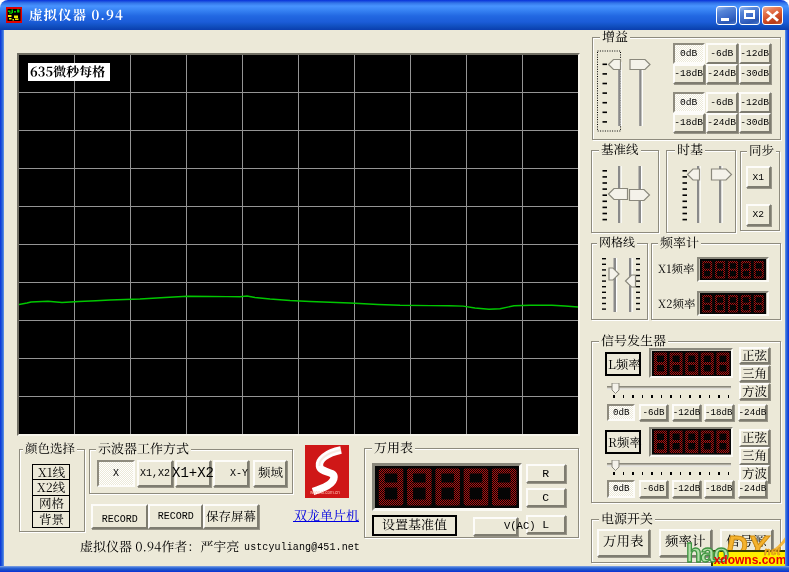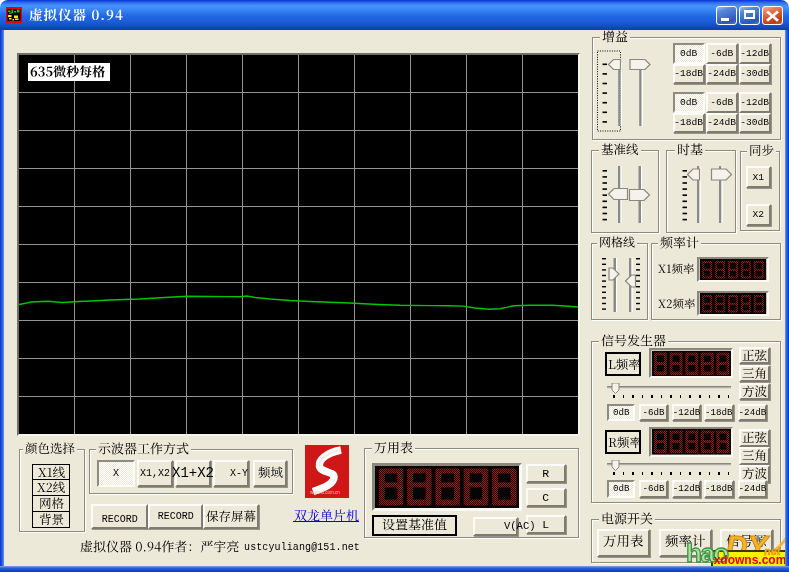--- a/index.html
+++ b/index.html
@@ -528,21 +528,21 @@
 <div class="mono abs" style="left:525.7px;top:514.8px;width:40px;height:19px;font-size:11.5px">L</div>
 <div class="bb" style="left:371.7px;top:514.8px;width:85.5px;height:21px"></div>
 <svg style="position:absolute;left:382.0px;top:517.5px;overflow:visible" width="65" height="15">
     <path transform="translate(0,11.4)" fill="#000" d="M1.4 -10.8 1.3 -10.7C1.9 -10.1 2.8 -9.1 3.1 -8.3C4 -7.8 4.5 -9.7 1.4 -10.8ZM3 -6.9C3.3 -7 3.5 -7 3.5 -7.1L2.7 -7.9L2.2 -7.4H0.5L0.7 -7H2.2V-1.3C2.2 -1.1 2.2 -1 1.7 -0.8L2.3 0.3C2.4 0.2 2.6 0.1 2.7 -0.1C3.7 -1.1 4.7 -2.1 5.2 -2.6L5.1 -2.7C4.4 -2.2 3.6 -1.8 3 -1.4ZM5.9 -10.2V-9C5.9 -7.7 5.6 -6.4 3.9 -5.3L4 -5.2C6.4 -6.2 6.7 -7.8 6.7 -9V-9.7H9.3V-6.6C9.3 -6.1 9.5 -5.9 10.2 -5.9H10.9C12.2 -5.9 12.5 -6 12.5 -6.4C12.5 -6.6 12.4 -6.6 12.1 -6.7L12.1 -6.7H12C11.9 -6.7 11.8 -6.7 11.7 -6.7C11.7 -6.7 11.6 -6.7 11.6 -6.7C11.5 -6.7 11.2 -6.7 11 -6.7H10.4C10.2 -6.7 10.2 -6.7 10.2 -6.9V-9.5C10.4 -9.6 10.6 -9.6 10.6 -9.7L9.7 -10.5L9.2 -10H6.9L5.9 -10.5ZM7.5 -1.3C6.4 -0.4 5 0.3 3.3 0.8L3.4 1C5.3 0.6 6.8 -0.1 8 -0.9C9 -0 10.3 0.6 11.9 1C12 0.5 12.3 0.3 12.7 0.2L12.7 0.1C11.1 -0.2 9.7 -0.7 8.6 -1.4C9.7 -2.3 10.5 -3.4 11 -4.6C11.3 -4.7 11.5 -4.7 11.6 -4.8L10.6 -5.7L10.1 -5.1H4.6L4.8 -4.8H5.5C6 -3.3 6.6 -2.2 7.5 -1.3ZM8 -1.8C7 -2.5 6.3 -3.5 5.8 -4.8H10.1C9.6 -3.6 8.9 -2.6 8 -1.8Z M15.8 -7.5V-7.9H23.4V-7.4H23.5C23.7 -7.4 23.9 -7.4 24.1 -7.5L23.5 -6.9H19.7L19.8 -7.2C20.1 -7.2 20.3 -7.3 20.3 -7.5L18.9 -7.7L18.8 -6.9H13.8L13.9 -6.5H18.7L18.6 -5.5H16.9L15.9 -6V0.1H13.6L13.7 0.5H25.2C25.4 0.5 25.5 0.5 25.5 0.3C25.1 -0.1 24.3 -0.6 24.3 -0.6L23.7 0.1H23.3V-5C23.7 -5.1 23.8 -5.1 23.9 -5.3L22.8 -6.1L22.3 -5.5H19.2L19.6 -6.5H25C25.2 -6.5 25.3 -6.6 25.3 -6.7C24.9 -7.1 24.4 -7.5 24.2 -7.6L24.2 -7.6V-9.7C24.5 -9.7 24.7 -9.8 24.8 -9.9L23.8 -10.7L23.3 -10.2H15.9L15 -10.6V-7.3H15.1C15.4 -7.3 15.8 -7.5 15.8 -7.5ZM16.7 0.1V-1H22.5V0.1ZM16.7 -1.4V-2.3H22.5V-1.4ZM16.7 -2.7V-3.7H22.5V-2.7ZM16.7 -4.1V-5.1H22.5V-4.1ZM20.6 -9.8V-8.3H18.6V-9.8ZM21.4 -9.8H23.4V-8.3H21.4ZM17.8 -9.8V-8.3H15.8V-9.8Z M34.5 -10.9V-9.3H30.5V-10.4C30.8 -10.4 30.9 -10.6 31 -10.8L29.6 -10.9V-9.3H27.1L27.2 -9H29.6V-4.5H26.5L26.7 -4.1H29.8C29.1 -3 27.9 -1.9 26.5 -1.1L26.6 -0.9C28.5 -1.6 30 -2.7 30.9 -4.1H34.3C35.1 -2.8 36.5 -1.6 38 -1.1C38.1 -1.4 38.3 -1.7 38.6 -1.9L38.7 -2C37.3 -2.3 35.6 -3.1 34.7 -4.1H38.1C38.3 -4.1 38.4 -4.2 38.5 -4.4C38 -4.8 37.3 -5.3 37.3 -5.3L36.7 -4.5H35.4V-9H37.7C37.8 -9 37.9 -9 38 -9.2C37.6 -9.6 36.9 -10.1 36.9 -10.1L36.3 -9.3H35.4V-10.4C35.7 -10.4 35.8 -10.6 35.8 -10.8ZM30.5 -9H34.5V-7.8H30.5ZM32 -3.5V-1.9H29.2L29.3 -1.5H32V0.3H27.1L27.3 0.7H37.6C37.7 0.7 37.9 0.6 37.9 0.5C37.5 0.1 36.7 -0.5 36.7 -0.5L36.1 0.3H32.9V-1.5H35.5C35.6 -1.5 35.8 -1.6 35.8 -1.8C35.4 -2.1 34.8 -2.6 34.8 -2.6L34.2 -1.9H32.9V-3.1C33.2 -3.1 33.3 -3.2 33.3 -3.4ZM30.5 -4.5V-5.8H34.5V-4.5ZM30.5 -7.4H34.5V-6.2H30.5Z M46.9 -11 46.8 -10.9C47.2 -10.4 47.7 -9.5 47.7 -8.8C48.5 -8 49.4 -9.9 46.9 -11ZM40 -10.3 39.9 -10.2C40.5 -9.7 41.2 -8.8 41.3 -8.1C42.3 -7.5 43 -9.5 40 -10.3ZM40.3 -2.8C40.2 -2.8 39.8 -2.8 39.8 -2.8V-2.5C40 -2.5 40.2 -2.5 40.4 -2.3C40.7 -2.2 40.8 -1.2 40.6 0.1C40.6 0.5 40.8 0.7 41 0.7C41.4 0.7 41.7 0.4 41.7 -0.1C41.7 -1.2 41.4 -1.7 41.4 -2.3C41.4 -2.6 41.4 -3.1 41.6 -3.5C41.8 -4.2 42.9 -7.6 43.4 -9.4L43.2 -9.5C40.9 -3.6 40.9 -3.6 40.7 -3.1C40.5 -2.8 40.5 -2.8 40.3 -2.8ZM50.2 -9.2 49.6 -8.4H45.2L45.1 -8.4C45.4 -9.1 45.6 -9.7 45.8 -10.2C46.1 -10.2 46.2 -10.3 46.3 -10.5L44.9 -10.9C44.5 -9 43.6 -6.2 42.4 -4.4L42.5 -4.3C43.2 -5 43.7 -5.7 44.2 -6.6V1H44.3C44.7 1 45 0.8 45 0.7V0.1H51.2C51.4 0.1 51.6 -0 51.6 -0.2C51.2 -0.6 50.5 -1.1 50.5 -1.1L49.9 -0.3H48.1V-2.7H50.7C50.9 -2.7 51 -2.8 51 -2.9C50.6 -3.3 49.9 -3.9 49.9 -3.9L49.3 -3.1H48.1V-5.3H50.7C50.9 -5.3 51 -5.4 51 -5.5C50.6 -5.9 49.9 -6.5 49.9 -6.5L49.3 -5.7H48.1V-8H51C51.2 -8 51.3 -8.1 51.4 -8.2C50.9 -8.6 50.2 -9.2 50.2 -9.2ZM45 -0.3V-2.7H47.3V-0.3ZM45 -3.1V-5.3H47.3V-3.1ZM45 -5.7V-8H47.3V-5.7Z M55.4 -7.2 54.9 -7.4C55.3 -8.3 55.8 -9.2 56.1 -10.2C56.4 -10.2 56.5 -10.3 56.6 -10.5L55.2 -10.9C54.6 -8.4 53.4 -5.9 52.4 -4.3L52.5 -4.2C53.1 -4.7 53.6 -5.4 54.1 -6.1V1H54.3C54.6 1 54.9 0.8 55 0.7V-7C55.2 -7 55.3 -7.1 55.4 -7.2ZM63.2 -10 62.5 -9.2H60.3L60.4 -10.4C60.7 -10.5 60.8 -10.6 60.8 -10.8L59.5 -10.9L59.5 -9.2H56.1L56.2 -8.8H59.5L59.4 -7.4H58.1L57.1 -7.8V0.1H55.5L55.6 0.5H64.3C64.5 0.5 64.6 0.4 64.7 0.3C64.3 -0.1 63.6 -0.6 63.6 -0.6L63.1 0.1H62.9V-6.9C63.2 -7 63.4 -7 63.5 -7.1L62.4 -8L61.9 -7.4H60.1L60.3 -8.8H64C64.1 -8.8 64.3 -8.9 64.3 -9C63.9 -9.4 63.2 -10 63.2 -10ZM57.9 0.1V-1.6H62.1V0.1ZM57.9 -2V-3.4H62.1V-2ZM57.9 -3.8V-5.2H62.1V-3.8ZM57.9 -5.6V-7H62.1V-5.6Z"></path>
   </svg>
 <div class="b" style="left:472.5px;top:516.5px;width:45.5px;height:19.5px"></div>
 <div class="mono abs" style="left:497px;top:516.5px;width:45.5px;height:19.5px;font-size:10.5px">V(AC)</div>
 <svg style="position:absolute;left:80px;top:539.5px;overflow:visible" width="159" height="15">
     <path transform="translate(0,11.4)" fill="#000" d="M3.4 -3.3 3.2 -3.2C3.6 -2.5 4.1 -1.5 4.1 -0.7C4.8 0 5.7 -1.7 3.4 -3.3ZM10.4 -3.4C9.9 -2.4 9.4 -1.3 9 -0.6L9.2 -0.4C9.8 -1 10.5 -1.9 11.1 -2.7C11.3 -2.7 11.5 -2.8 11.6 -2.9ZM2 0.3 2.2 0.7H12.1C12.3 0.7 12.5 0.7 12.5 0.5C12 0.1 11.3 -0.4 11.3 -0.4L10.7 0.3H8.6V-3.4C8.9 -3.5 9 -3.6 9 -3.7L7.8 -3.9V0.3H6.3V-3.4C6.6 -3.5 6.7 -3.6 6.7 -3.7L5.5 -3.9V0.3ZM1.8 -8.2V-5.4C1.8 -3.4 1.7 -1.1 0.5 0.7L0.7 0.8C2.5 -0.9 2.7 -3.5 2.7 -5.5V-7.8H10.9C10.7 -7.4 10.5 -6.9 10.3 -6.6L10.5 -6.5C10.9 -6.8 11.5 -7.3 11.9 -7.7C12.1 -7.7 12.3 -7.7 12.4 -7.8L11.4 -8.7L10.9 -8.2H6.8V-9.2H10.8C11 -9.2 11.1 -9.2 11.1 -9.4C10.7 -9.8 10 -10.3 10 -10.3L9.3 -9.6H6.8V-10.4C7.1 -10.5 7.2 -10.6 7.2 -10.8L5.9 -10.9V-8.2H2.8L1.8 -8.6ZM3 -6 3.1 -5.7 5.6 -5.9V-5.1C5.6 -4.5 5.8 -4.3 6.9 -4.3H8.6C10.9 -4.3 11.4 -4.4 11.4 -4.8C11.4 -5 11.3 -5.1 11 -5.1L10.9 -6.1H10.8C10.7 -5.7 10.5 -5.3 10.4 -5.2C10.4 -5.1 10.3 -5.1 10.1 -5C9.9 -5 9.3 -5 8.6 -5H7C6.4 -5 6.4 -5.1 6.4 -5.3V-6L9.8 -6.4C10 -6.4 10.1 -6.5 10.1 -6.6C9.7 -6.9 9 -7.4 9 -7.4L8.4 -6.6L6.4 -6.4V-7.2C6.6 -7.2 6.7 -7.4 6.8 -7.5L5.6 -7.6V-6.3Z M20 -10.4 19.9 -10.3C20.4 -9.3 21 -7.9 21.1 -6.8C22.1 -5.9 22.8 -8.1 20 -10.4ZM19.5 -9.2 18.2 -9.4V-2.3C18.2 -2.1 18.1 -2 17.8 -1.8L18.4 -0.7C18.5 -0.8 18.7 -0.9 18.7 -1.1C20.1 -2.2 21.3 -3.3 22 -3.8L21.9 -4C20.8 -3.4 19.8 -2.7 19 -2.3V-8.9C19.3 -8.9 19.5 -9 19.5 -9.2ZM24.9 -10.2 23.5 -10.3C23.5 -5.3 23.8 -1.6 18.7 0.9L18.9 1.1C21.1 0.2 22.4 -0.9 23.2 -2.2C23.8 -1.3 24.5 -0.2 24.7 0.7C25.6 1.4 26.2 -0.5 23.4 -2.5C24.4 -4.5 24.4 -7 24.4 -9.8C24.7 -9.9 24.9 -10 24.9 -10.2ZM17.1 -8.7 16.6 -8H16.2V-10.4C16.5 -10.5 16.6 -10.6 16.7 -10.8L15.4 -10.9V-8H13.6L13.7 -7.6H15.4V-4.8C14.5 -4.5 13.8 -4.3 13.5 -4.1L13.9 -3.1C14.1 -3.1 14.2 -3.3 14.2 -3.4L15.4 -4.1V-0.4C15.4 -0.2 15.3 -0.1 15.1 -0.1C14.9 -0.1 13.7 -0.2 13.7 -0.2V0C14.2 0.1 14.5 0.2 14.7 0.4C14.8 0.5 14.9 0.7 14.9 1C16.1 0.9 16.2 0.4 16.2 -0.3V-4.6L18 -5.7L17.9 -5.8L16.2 -5.1V-7.6H17.7C17.9 -7.6 18 -7.7 18.1 -7.8C17.7 -8.2 17.1 -8.7 17.1 -8.7Z M32.8 -10.8 32.6 -10.7C33.2 -10 33.8 -8.8 33.9 -7.9C34.8 -7.2 35.5 -9.1 32.8 -10.8ZM29.5 -7.2 29 -7.4C29.5 -8.3 29.9 -9.2 30.3 -10.2C30.6 -10.2 30.8 -10.3 30.8 -10.4L29.4 -10.9C28.7 -8.4 27.5 -5.8 26.4 -4.3L26.5 -4.1C27.1 -4.7 27.7 -5.4 28.2 -6.1V1H28.4C28.7 1 29.1 0.8 29.1 0.7V-7C29.3 -7 29.4 -7.1 29.5 -7.2ZM37.7 -9.4 36.3 -9.7C36 -7 35.2 -4.7 34 -3C32.7 -4.6 31.7 -6.8 31.3 -9.4L31.1 -9.3C31.4 -6.4 32.3 -4.1 33.6 -2.3C32.5 -0.9 31.2 0.1 29.6 0.9L29.7 1.1C31.4 0.4 32.8 -0.6 34 -1.8C34.9 -0.6 36.1 0.3 37.5 1C37.7 0.6 38.1 0.4 38.5 0.4L38.6 0.3C37 -0.4 35.6 -1.3 34.5 -2.4C35.8 -4.2 36.8 -6.4 37.2 -9.1C37.5 -9.1 37.7 -9.2 37.7 -9.4Z M46.9 -6.8C47.3 -6.5 47.7 -6 47.9 -5.6C48.7 -5.2 49.2 -6.6 47 -7V-7.2H49.4V-6.6H49.5C49.8 -6.6 50.2 -6.8 50.2 -6.9V-9.6C50.5 -9.6 50.7 -9.7 50.8 -9.8L49.8 -10.6L49.3 -10.1H47.1L46.2 -10.5V-6.7H46.3C46.5 -6.7 46.7 -6.8 46.9 -6.8ZM41.7 -6.5V-7.2H44V-6.8H44.1C44.3 -6.8 44.6 -6.9 44.7 -7C44.4 -6.5 44.1 -6 43.7 -5.5H39.6L39.7 -5.1H43.4C42.4 -4 41.1 -3.1 39.4 -2.4L39.5 -2.2C40 -2.4 40.5 -2.6 41 -2.8V1.1H41.1C41.5 1.1 41.8 0.9 41.8 0.8V0.2H44V0.7H44.1C44.4 0.7 44.8 0.5 44.8 0.5V-2.5C45 -2.5 45.2 -2.6 45.3 -2.7L44.3 -3.5L43.8 -3H41.9L41.7 -3.1C42.8 -3.7 43.7 -4.4 44.4 -5.1H46.6C47.2 -4.3 48 -3.7 49.2 -3.1L49 -3H46.9L46.1 -3.4V1H46.2C46.5 1 46.9 0.8 46.9 0.8V0.2H49.2V0.8H49.3C49.5 0.8 50 0.6 50 0.5V-2.5C50.2 -2.5 50.3 -2.6 50.5 -2.7L51.2 -2.4C51.2 -2.9 51.4 -3.2 51.6 -3.3L51.7 -3.4C49.5 -3.7 48 -4.3 47 -5.1H51.1C51.3 -5.1 51.4 -5.1 51.5 -5.3C51 -5.7 50.3 -6.2 50.3 -6.2L49.7 -5.5H44.8C45 -5.8 45.3 -6.1 45.4 -6.4C45.7 -6.4 45.9 -6.4 45.9 -6.6L44.7 -7.1L44.8 -9.6C45 -9.6 45.2 -9.7 45.3 -9.8L44.3 -10.6L43.8 -10.1H41.7L40.9 -10.5V-6.3H41C41.3 -6.3 41.7 -6.5 41.7 -6.5ZM49.2 -2.6V-0.2H46.9V-2.6ZM44 -2.6V-0.2H41.8V-2.6ZM49.4 -9.7V-7.6H47V-9.7ZM44 -9.7V-7.6H41.7V-9.7Z M58.9 0.2C60.5 0.2 61.9 -1.2 61.9 -4.8C61.9 -8.2 60.5 -9.7 58.9 -9.7C57.4 -9.7 55.9 -8.2 55.9 -4.8C55.9 -1.2 57.4 0.2 58.9 0.2ZM58.9 -0.2C58 -0.2 57 -1.3 57 -4.8C57 -8.2 58 -9.2 58.9 -9.2C59.9 -9.2 60.9 -8.2 60.9 -4.8C60.9 -1.3 59.9 -0.2 58.9 -0.2Z M64.7 0.2C65.1 0.2 65.5 -0.2 65.5 -0.6C65.5 -1.1 65.1 -1.4 64.7 -1.4C64.2 -1.4 63.9 -1.1 63.9 -0.6C63.9 -0.2 64.2 0.2 64.7 0.2Z M68.2 0.2C71.6 -0.7 73.4 -3 73.4 -5.8C73.4 -8.2 72.2 -9.7 70.4 -9.7C68.8 -9.7 67.5 -8.5 67.5 -6.7C67.5 -4.9 68.7 -3.8 70.3 -3.8C71.1 -3.8 71.7 -4.1 72.2 -4.6C71.8 -2.5 70.5 -1 68.1 -0.1ZM72.3 -5C71.8 -4.5 71.3 -4.3 70.6 -4.3C69.4 -4.3 68.6 -5.2 68.6 -6.8C68.6 -8.4 69.4 -9.3 70.4 -9.3C71.5 -9.3 72.3 -8.2 72.3 -5.9C72.3 -5.6 72.3 -5.3 72.3 -5Z M78.5 0.2H79.5V-2.5H81.1V-3.2H79.5V-9.6H78.8L74.6 -3.1V-2.5H78.5ZM75.1 -3.2 76.9 -6.1 78.5 -8.6V-3.2Z M88.1 -10.9C87.4 -8.6 86.3 -6.4 85.2 -5.1L85.4 -4.9C86.2 -5.7 87.1 -6.7 87.8 -7.9H88.8V1H88.9C89.4 1 89.7 0.8 89.7 0.7V-2.4H93.2C93.4 -2.4 93.5 -2.5 93.6 -2.6C93.1 -3 92.4 -3.6 92.4 -3.6L91.8 -2.8H89.7V-5.2H93C93.2 -5.2 93.3 -5.3 93.3 -5.4C92.9 -5.8 92.2 -6.3 92.2 -6.3L91.7 -5.6H89.7V-7.9H93.6C93.8 -7.9 93.9 -8 93.9 -8.1C93.5 -8.5 92.8 -9.1 92.8 -9.1L92.1 -8.3H88C88.3 -8.9 88.7 -9.5 88.9 -10.2C89.2 -10.2 89.4 -10.3 89.4 -10.4ZM85 -10.9C84.3 -8.4 83 -5.9 81.8 -4.3L81.9 -4.2C82.6 -4.8 83.2 -5.5 83.7 -6.3V1H83.9C84.2 1 84.6 0.8 84.6 0.7V-6.9C84.8 -6.9 84.9 -7 85 -7.1L84.4 -7.3C85 -8.2 85.4 -9.2 85.8 -10.2C86.1 -10.2 86.3 -10.3 86.3 -10.4Z M98.1 -4.6V-4.4C97 -3.7 95.9 -3.2 94.7 -2.7L94.8 -2.5C95.9 -2.9 97 -3.3 98.1 -3.8V1H98.2C98.6 1 98.9 0.8 98.9 0.7V0.2H103.8V0.9H103.9C104.2 0.9 104.6 0.7 104.6 0.6V-4.1C104.9 -4.1 105.1 -4.2 105.2 -4.3L104.1 -5.1L103.7 -4.6H99.5C100.4 -5.1 101.3 -5.7 102 -6.3H106.4C106.6 -6.3 106.7 -6.3 106.8 -6.5C106.3 -6.9 105.6 -7.4 105.6 -7.4L105 -6.7H102.5C103.8 -7.6 104.8 -8.7 105.6 -9.7C105.9 -9.5 106 -9.6 106.1 -9.7L105 -10.5C104.7 -10 104.2 -9.4 103.7 -8.8C103.2 -9.2 102.5 -9.8 102.5 -9.8L101.9 -9H100.5V-10.5C100.8 -10.5 100.9 -10.6 100.9 -10.8L99.6 -10.9V-9H96.3L96.4 -8.6H99.6V-6.7H94.9L95 -6.3H100.9C100.2 -5.7 99.4 -5.2 98.7 -4.7L98.1 -5ZM100.5 -8.6H103.3L103.5 -8.6C102.8 -8 102.1 -7.3 101.3 -6.7H100.5ZM103.8 -4.2V-2.5H98.9V-4.2ZM98.9 -2.1H103.8V-0.2H98.9Z M110.4 -0.4C110.8 -0.4 111.2 -0.8 111.2 -1.2C111.2 -1.7 110.8 -2 110.4 -2C109.9 -2 109.6 -1.7 109.6 -1.2C109.6 -0.8 109.9 -0.4 110.4 -0.4ZM110.4 -5.7C110.8 -5.7 111.2 -6 111.2 -6.4C111.2 -6.9 110.8 -7.2 110.4 -7.2C109.9 -7.2 109.6 -6.9 109.6 -6.4C109.6 -6 109.9 -5.7 110.4 -5.7Z M122.5 -9.2 122.4 -9C123 -8.4 123.8 -7.4 124.1 -6.6C124.9 -6 125.5 -7.7 122.5 -9.2ZM131.6 -6.8 131 -6H128.7V-6.4C129.7 -7 130.7 -7.9 131.2 -8.4C131.5 -8.3 131.7 -8.4 131.8 -8.5L130.6 -9.3C130.2 -8.6 129.4 -7.5 128.7 -6.7V-9.7H132.4C132.5 -9.7 132.7 -9.7 132.7 -9.9C132.2 -10.3 131.5 -10.8 131.5 -10.8L130.9 -10H121.2L121.3 -9.7H125.2V-6H123.2L122.2 -6.5V-3.9C122.2 -2.3 122.1 -0.5 120.8 0.9L121 1.1C122.9 -0.3 123 -2.4 123 -3.9V-5.6H132.4C132.6 -5.6 132.7 -5.7 132.7 -5.8C132.3 -6.3 131.6 -6.8 131.6 -6.8ZM127.9 -9.7V-6H126.1V-9.7Z M139 -10.9 138.9 -10.8C139.4 -10.4 139.8 -9.7 139.9 -9.1C140.8 -8.4 141.6 -10.3 139 -10.9ZM135.5 -9.5 135.3 -9.5C135.4 -8.7 134.9 -7.9 134.4 -7.6C134.1 -7.5 133.9 -7.2 134 -6.9C134.2 -6.6 134.7 -6.6 135 -6.8C135.4 -7.1 135.7 -7.6 135.7 -8.5H144.2C144.1 -8 143.8 -7.4 143.6 -6.9L143.8 -6.9C144.3 -7.2 145 -7.9 145.3 -8.3C145.6 -8.3 145.7 -8.3 145.8 -8.4L144.8 -9.4L144.2 -8.9H135.7C135.7 -9.1 135.6 -9.3 135.5 -9.5ZM144.5 -5 143.8 -4.2H140.3V-6.4H143.4C143.6 -6.4 143.7 -6.5 143.7 -6.7C143.3 -7 142.6 -7.5 142.6 -7.5L142 -6.8H135.8L136 -6.4H139.4V-4.2H134L134.1 -3.8H139.4V-0.4C139.4 -0.2 139.3 -0.1 139.1 -0.1C138.8 -0.1 137.2 -0.2 137.2 -0.2V0C137.9 0.1 138.3 0.2 138.5 0.4C138.7 0.5 138.8 0.7 138.8 1C140.1 0.9 140.3 0.4 140.3 -0.3V-3.8H145.3C145.5 -3.8 145.6 -3.9 145.6 -4C145.2 -4.4 144.5 -5 144.5 -5Z M151.9 -11 151.8 -10.8C152.2 -10.5 152.8 -10 152.9 -9.5C153.8 -9 154.3 -10.8 151.9 -11ZM157.5 -10.2 156.9 -9.4H147.1L147.3 -9H158.3C158.5 -9 158.6 -9 158.7 -9.2C158.2 -9.6 157.5 -10.2 157.5 -10.2ZM150.5 -3.3V-2.6C150.5 -1.5 149.9 -0.2 147.2 0.8L147.3 1C150.9 0.1 151.4 -1.5 151.4 -2.6V-2.8H154.2V-0.2C154.2 0.4 154.3 0.6 155.2 0.6H156.3C158 0.6 158.4 0.5 158.4 0.1C158.4 -0.1 158.3 -0.2 158 -0.3L158 -1.6H157.8C157.7 -1 157.6 -0.5 157.5 -0.3C157.4 -0.2 157.4 -0.2 157.3 -0.2C157.1 -0.2 156.8 -0.2 156.4 -0.2H155.4C155.1 -0.2 155 -0.2 155 -0.4V-2.7C155.3 -2.8 155.4 -2.8 155.5 -2.9L154.5 -3.7L154.1 -3.2H151.5L150.5 -3.7ZM148.4 -5.4 148.2 -5.3C148.3 -4.6 147.8 -3.8 147.4 -3.6C147.1 -3.4 146.9 -3.2 147 -2.9C147.2 -2.6 147.6 -2.6 148 -2.8C148.3 -3 148.6 -3.5 148.6 -4.3H157.2C157 -3.8 156.9 -3.2 156.7 -2.9L156.9 -2.8C157.3 -3.1 157.8 -3.7 158.1 -4.2C158.4 -4.2 158.5 -4.2 158.6 -4.3L157.6 -5.2L157.1 -4.7H148.6C148.5 -4.9 148.5 -5.1 148.4 -5.4ZM150.3 -5.5V-5.9H155.5V-5.4H155.7C155.9 -5.4 156.4 -5.5 156.4 -5.6V-7.5C156.6 -7.5 156.9 -7.6 156.9 -7.7L155.9 -8.5L155.4 -8H150.4L149.5 -8.4V-5.2H149.6C150 -5.2 150.3 -5.4 150.3 -5.5ZM155.5 -7.6V-6.3H150.3V-7.6Z"></path>
   </svg>
-<div class="mono abs" style="left:245px;top:541px;width:114px;height:12px;font-size:10px;letter-spacing:0.1px">ustcyuliang@151.net</div>
+<div class="mono abs" style="left:245px;top:541px;width:114px;height:12px;font-size:10px;letter-spacing:0.1px">ustcyuliang@451.net</div>
 <div class="abs" style="left:726px;top:529px;font-family:'Liberation Sans',sans-serif;font-weight:bold;font-size:30px;font-style:italic;color:#f5b32e;-webkit-text-stroke:1px #cf8d12">DY</div>
 <svg class="abs" style="left:747px;top:533px" width="42" height="26">
     <path d="M2 22 C14 26 30 20 40 4 M28 20 C34 22 38 21 41 17" stroke="#f5b32e" stroke-width="3" fill="none" opacity="0.9"></path>
   </svg>
 <div class="abs" style="left:711px;top:550px;width:78px;height:19px;background:#ffef00;border:2px solid #3a3a00"></div>
 <div class="abs" style="left:686px;top:541px;font-family:'Liberation Sans',sans-serif;font-weight:bold;font-size:26px;line-height:25px;color:#b2dfa8;-webkit-text-stroke:1.3px #3f9440;letter-spacing:-1.5px">hao</div>
 <div class="abs" style="left:764px;top:545px;font-family:'Liberation Sans',sans-serif;font-weight:bold;font-size:11px;font-style:italic;color:#f5b32e;-webkit-text-stroke:0.5px #cf8d12">net</div>
 <div class="abs" style="left:713px;top:552.5px;width:74px;text-align:center;font-size:12px;font-weight:bold;color:#e80000;font-family:'Liberation Sans',sans-serif;line-height:14px">xdowns.com</div>
 <div class="wl"></div>
 <div class="wr"></div>

